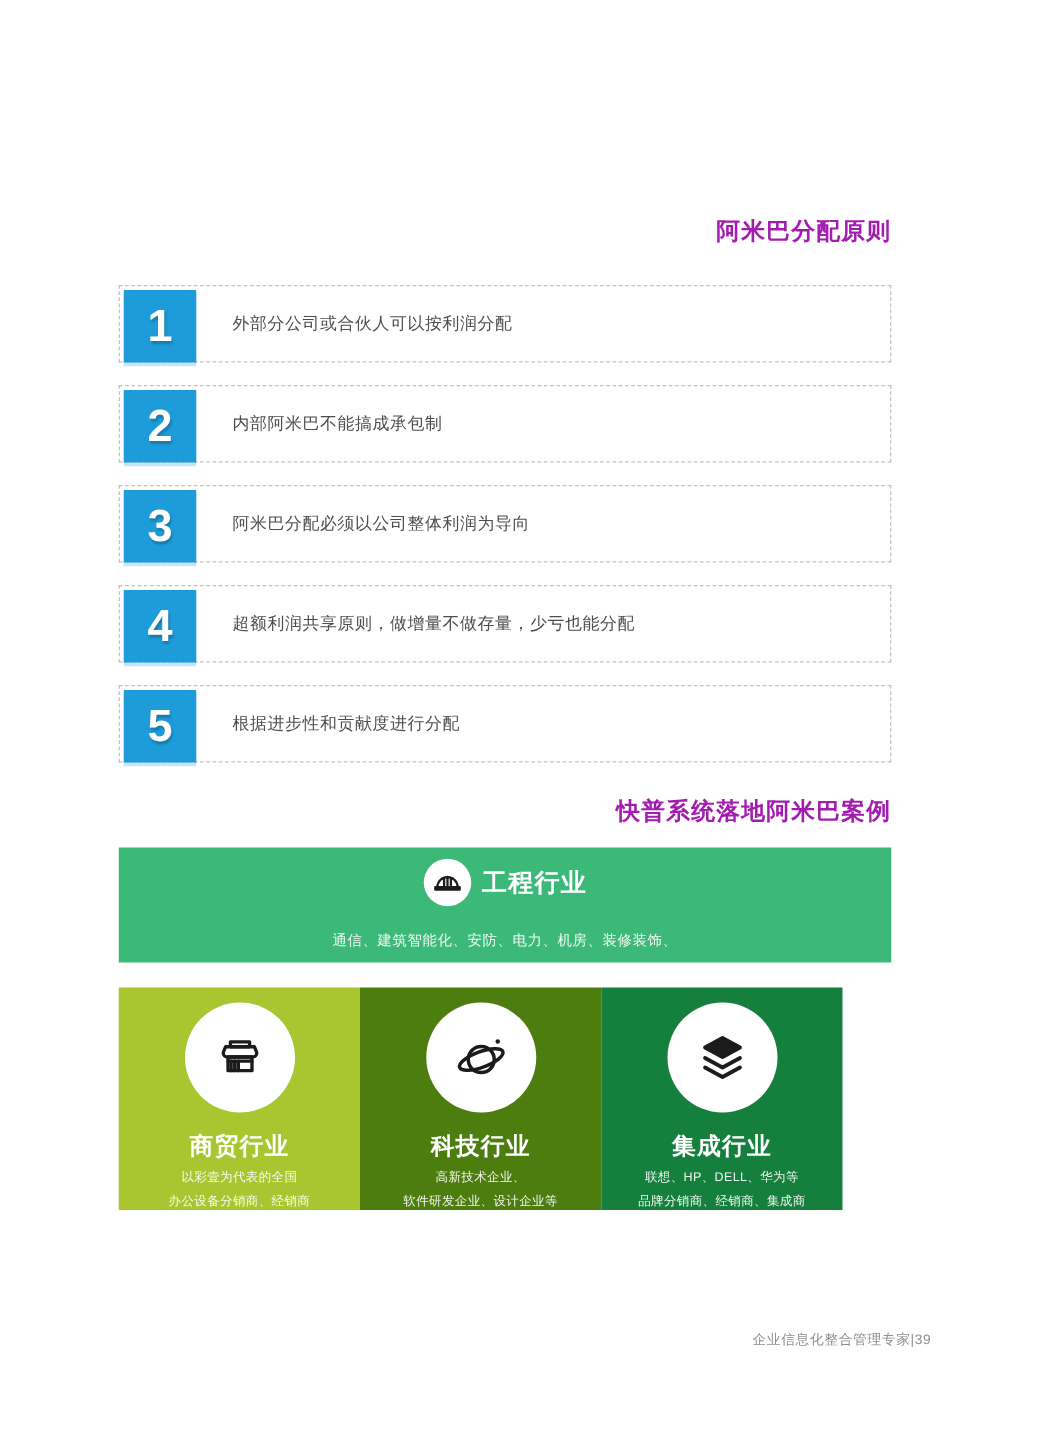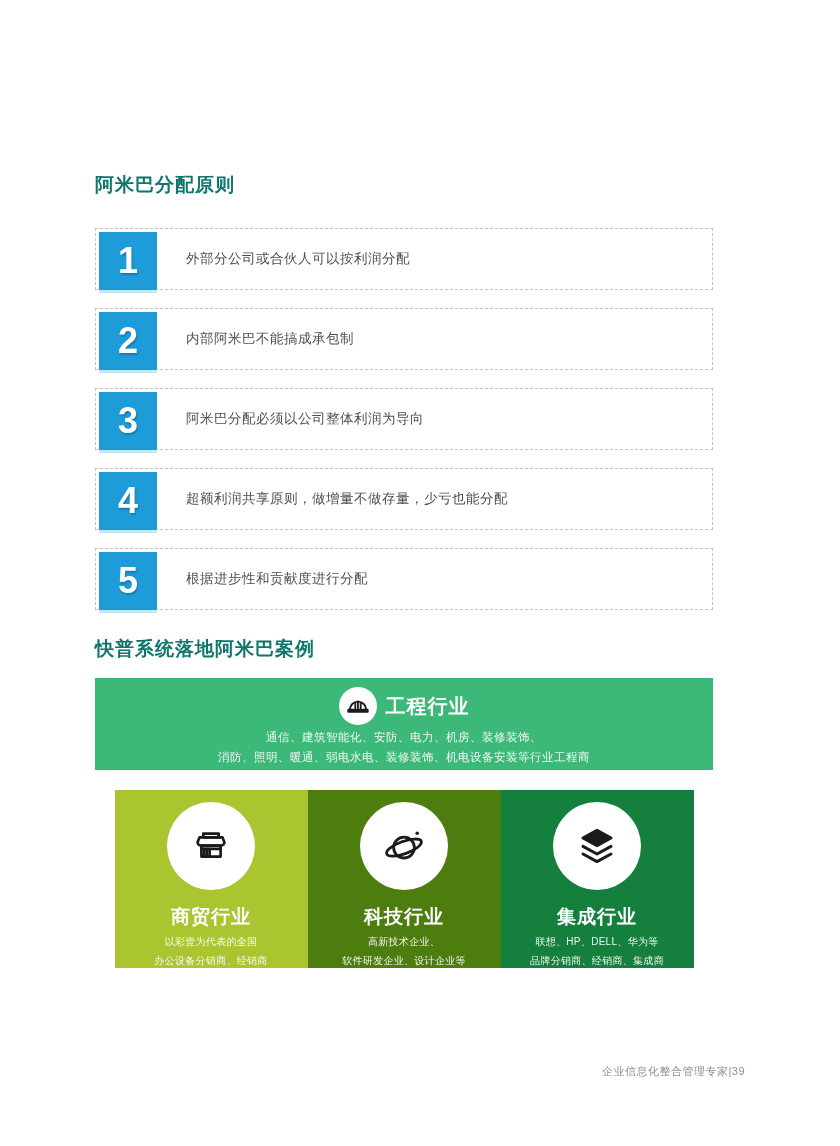--- a/index.html
+++ b/index.html
@@ -1,22 +1,22 @@
 <!DOCTYPE html>
 <html><head>
 <meta charset="utf-8">
 <style>
   * { margin:0; padding:0; box-sizing:border-box; }
   html,body { background:#fff; }
   body { font-family:"Liberation Sans","DejaVu Sans",sans-serif; }
   .page { position:relative; width:840px; height:1146px; background:#ffffff; overflow:hidden; }
   .content { position:absolute; left:95px; top:0; width:618px; }
 
-  .sec-title { position:absolute; width:100%; text-align:left;
-    font-size:19px; font-weight:bold; color:#0f766e; letter-spacing:1px; }
+  .sec-title { position:absolute; width:100%; text-align:right;
+    font-size:19px; font-weight:bold; color:#a21caf; letter-spacing:1px; }
   .sec-title.t1 { top:172px; }
   .sec-title.t2 { top:636px; }
 
   
   .p-row { position:absolute; left:0; width:618px; height:62px;
     border:1px dashed #c3c3c3; display:flex; align-items:center; background:#fff; }
   .p-row.r0 { top:228px; } .p-row.r1 { top:308px; } .p-row.r2 { top:388px; }
   .p-row.r3 { top:468px; } .p-row.r4 { top:548px; }
   .p-num { position:absolute; left:3px; top:3px; width:58px; height:58px;
     color:#fff; font-size:36px; font-weight:bold; display:flex; align-items:center;
@@ -27,25 +27,25 @@
   
   .banner { position:absolute; top:678px; left:0; width:618px; height:92px;
     color:#fff; text-align:center; }
   .banner-head { display:flex; align-items:center; justify-content:center;
     gap:9px; padding-top:9px; }
   .banner-title { font-size:20px; font-weight:bold; letter-spacing:1px; }
   .circle { background:#fff; border-radius:50%; display:flex; align-items:center;
     justify-content:center; }
   .circle.sm { width:38px; height:38px; }
   .circle.lg { width:88px; height:88px; margin:12px auto 0; }
-  .banner-line { font-size:11.5px; opacity:0.92; letter-spacing:0.5px; margin-top:5px; }
+  .banner-line { font-size:11.5px; opacity:0.92; letter-spacing:0.5px; margin-top:20px; }
 
   
   .cards { position:absolute; top:790px; left:0; width:618px; height:178px;
-    display:flex; justify-content:center; }
+    display:flex; justify-content:flex-start; }
   .card { width:193px; height:178px; color:#fff; text-align:center; }
   .card-title { font-size:19px; font-weight:bold; margin-top:14px; letter-spacing:1px; }
   .card-line { font-size:10px; opacity:0.93; margin-top:5px; letter-spacing:0.3px; }
 
   .icon svg { display:block; }
 
   .footer { position:absolute; top:1048px; right:95px; font-size:11px;
     color:#8f8f8f; letter-spacing:0.5px;margin-top:16px; }
 </style>
 </head>

